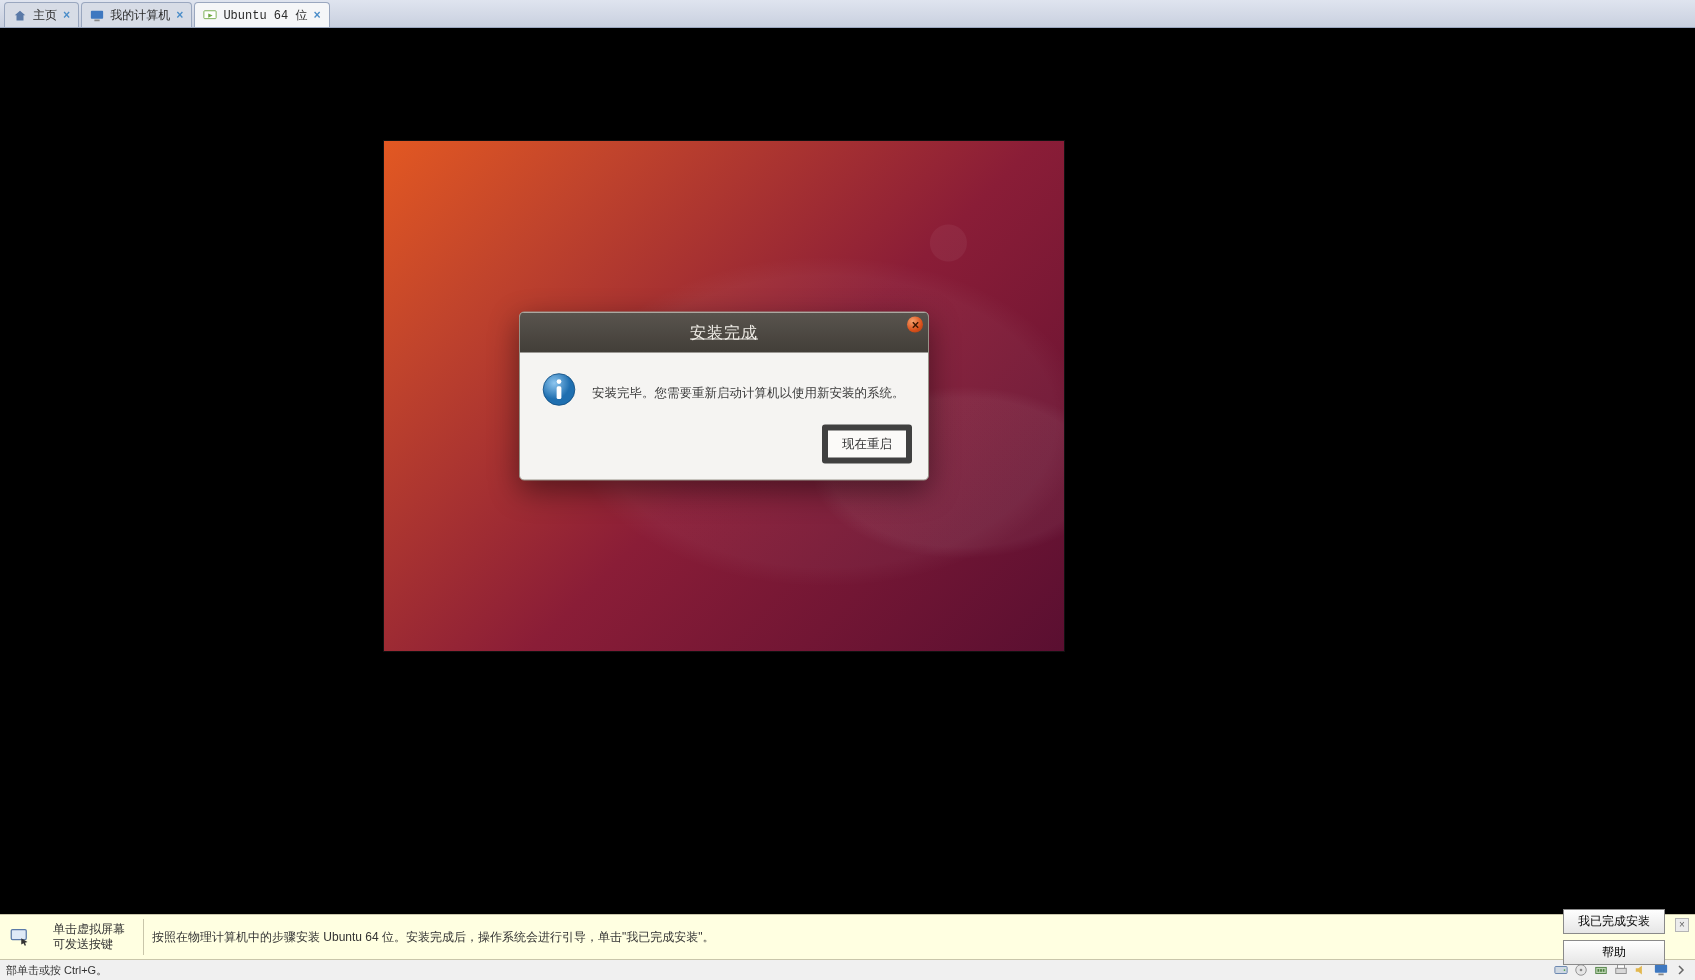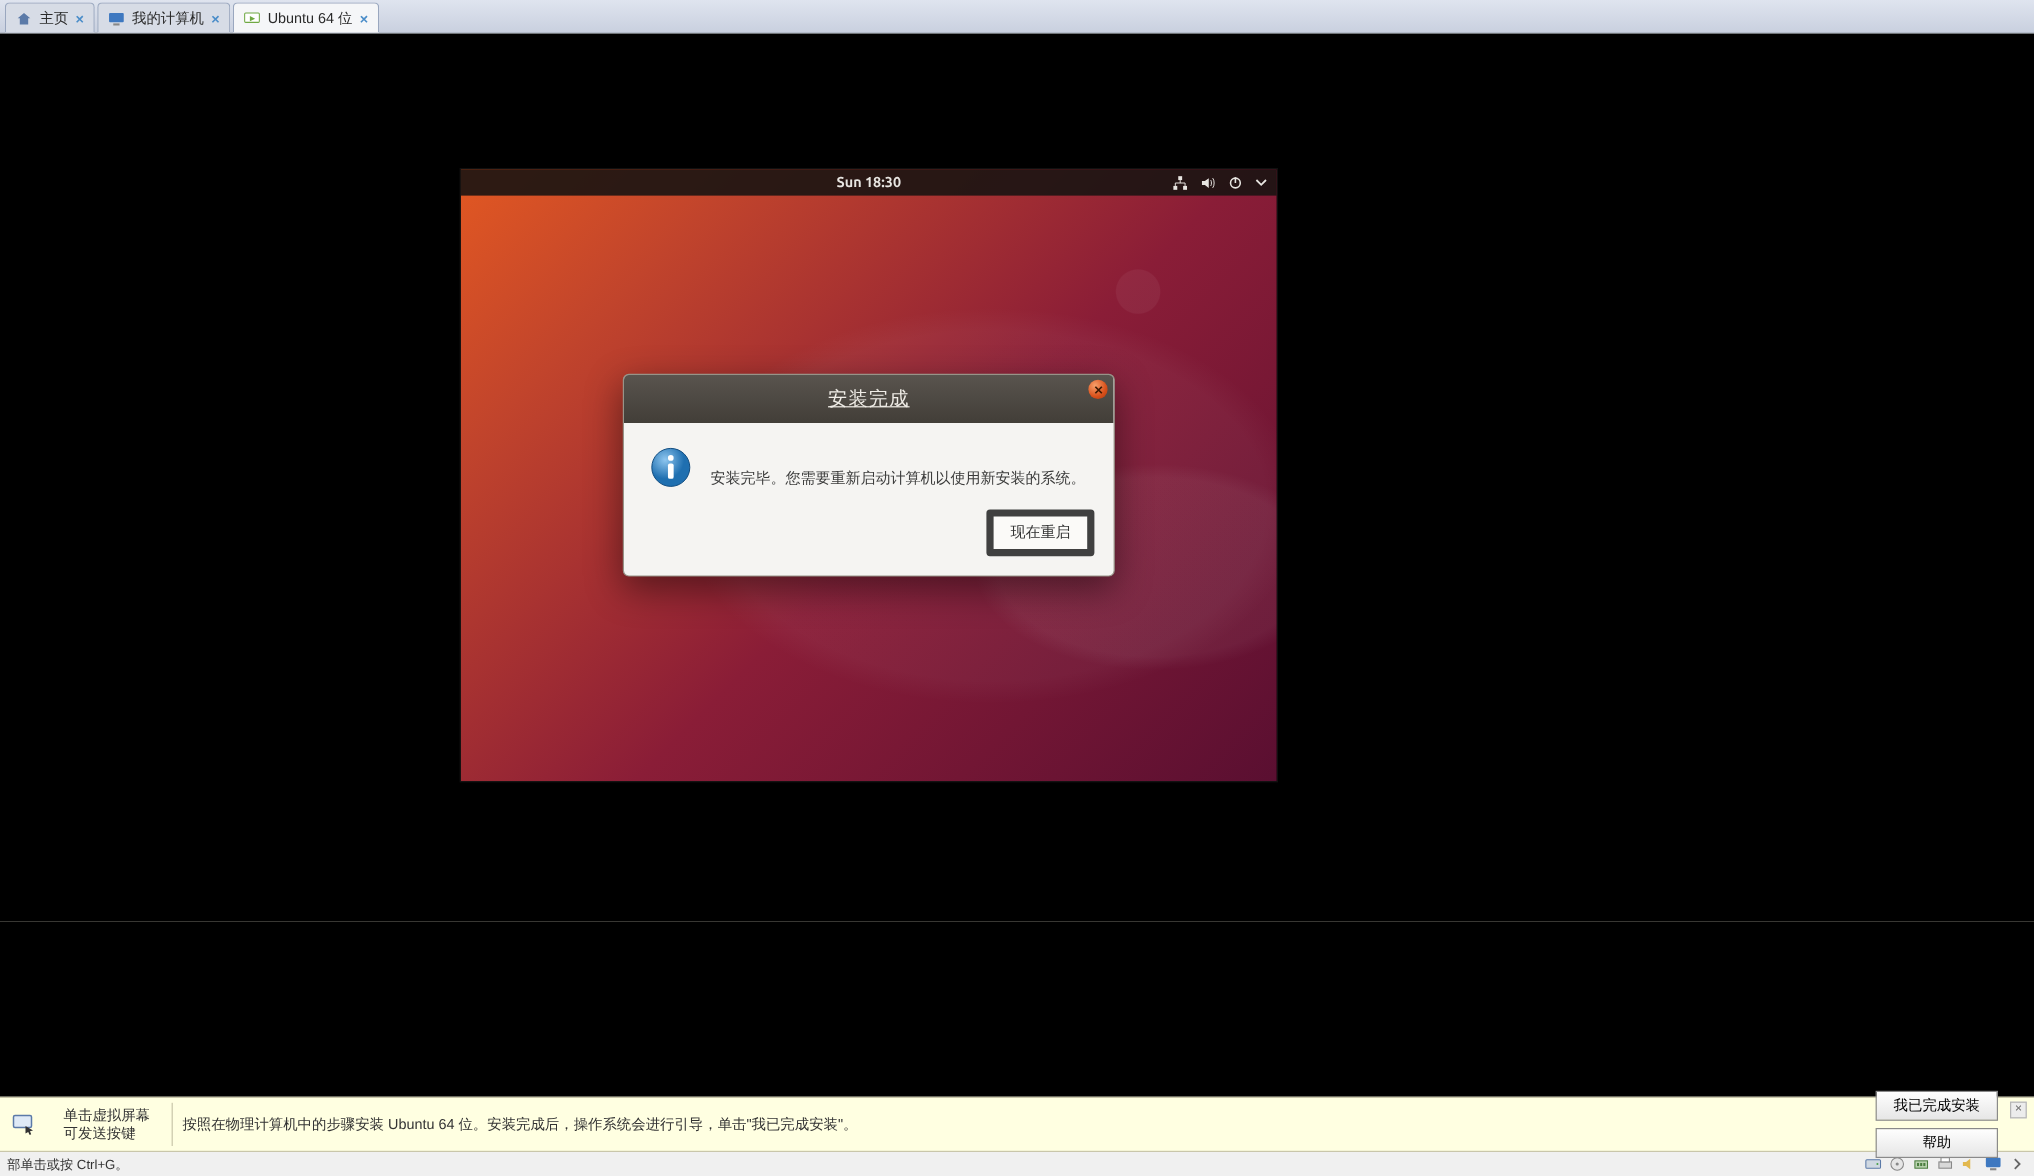--- a/index.html
+++ b/index.html
@@ -1,20 +1,20 @@
 <!DOCTYPE html>
 <html><head>
 <meta charset="utf-8">
 <style>
   * { box-sizing: border-box; margin: 0; padding: 0; }
   html, body { width: 1695px; height: 980px; font-family: "Microsoft YaHei", "PingFang SC", Arial, sans-serif; background:#ece9d8; overflow:hidden; }
 
   
   .tabbar { height: 28px; background: linear-gradient(#dfe4ef,#c9d0df); display:flex; align-items:flex-end; padding:0 4px; font-size:12px; border-bottom:1px solid #9aa7bf; }
-  .tab { display:flex; align-items:center; gap:6px; padding:4px 8px 3px 8px; background:#d7dce6; border:1px solid #9aa7bf; border-bottom:none; border-radius:4px 4px 0 0; margin-right:2px; color:#2a2a2a; }
+  .tab { display:flex; align-items:center; gap:6px; padding:4px 8px 3px 8px; background:#d7dce6; border:1px solid #9aa7bf; border-bottom:none; border-radius:4px 4px 0 0; margin-right:2px; color:#2a2a2a;font-family:Liberation Mono, monospace; }
   .tab.active { background:#f5f6f8; }
   .tab .close { color:#4a8dc9; font-weight:bold; cursor:pointer; }
   .tab-ico { width:14px; height:14px; }
 
   
   .vm-area { position:relative; width:100%; height: 740px; background:#000; }
 
   
   .ubuntu { position:absolute; left:384px; top:113px; width:680px; height:510px; overflow:hidden; box-shadow:0 0 0 1px #101010; }
   .ubuntu .wallpaper { position:absolute; inset:0;
@@ -26,21 +26,21 @@
   }
   .topbar { position:absolute; top:0; left:0; right:0; height:22px; background:rgba(25,20,18,0.9); color:#e8e5e1; display:flex; align-items:center; justify-content:center; font: bold 12px Ubuntu, Arial, sans-serif; }
   .topbar .sys { position:absolute; right:8px; display:flex; gap:10px; align-items:center; }
   .sys svg { fill:#e8e5e1; }
 
   
   .dialog { position:absolute; left:50%; top:50%; transform:translate(-50%,-50%); width:410px; background:#f5f4f2; border:1px solid #979388; box-shadow:0 10px 30px rgba(0,0,0,.45); border-radius:5px; overflow:hidden; }
   .dlg-titlebar { height:40px; background:linear-gradient(#59544e,#423e38); color:#f0ede7; font-size:16px; display:flex; align-items:center; justify-content:center; position:relative; letter-spacing:1px;text-decoration:underline; }
   .dlg-close { position:absolute; right:5px; top:4px; width:16px; height:16px; border-radius:50%; background:radial-gradient(circle at 35% 30%, #f7a06b, #d9501a 60%, #a63a12); display:flex;align-items:center;justify-content:center; cursor:pointer;}
   .dlg-close svg { width:9px; height:9px; }
-  .dlg-body { padding:18px 20px 8px 20px; display:flex; gap:14px; align-items:flex-end; }
+  .dlg-body { padding:18px 20px 8px 20px; display:flex; gap:14px; align-items:center; }
   .info-icon { width:38px; height:38px; flex:0 0 38px; }
   .dlg-msg { color:#3b3b3b; font-size:12.5px; line-height:1.5; padding-top:6px;}
   .dlg-actions { display:flex; justify-content:flex-end; padding:8px 16px 16px 0; }
   .btn { padding:5px 14px; font-size:12.5px; background:#fbfaf8; border:6px solid #404040; border-radius:3px; color:#333; cursor:pointer; }
 
   
   .hintbar { position:relative; height:46px; background:#ffffe1; border-top:1px solid #c9c6aa; border-bottom:1px solid #c9c6aa; display:flex; align-items:center; font-size:12px; color:#333; }
   .hintbar .hint-left { display:flex; align-items:center; gap:23px; padding:0 10px; }
   .hint-divider { width:1px; height:36px; background:#c9c6aa; margin:0 8px; }
   .hintbar .hint-text-a { line-height:1.25; }
@@ -82,42 +82,20 @@
       </svg>
     <span>Ubuntu 64 位</span>
     <span class="close">×</span>
   </div>
 </div>
 
 <div class="vm-area">
   <div class="ubuntu">
     <div class="wallpaper"></div>
 
-    <div class="topbar">
-      <span>Sun 18:30</span>
-      <div class="sys">
-        <svg width="13" height="13" viewBox="0 0 16 16">
-            <rect x="6" y="1" width="4" height="4"></rect>
-            <rect x="1" y="11" width="4" height="4"></rect>
-            <rect x="11" y="11" width="4" height="4"></rect>
-            <path d="M8 5v3M3 11V8h10v3" stroke="#e8e5e1" fill="none"></path>
-          </svg>
-        <svg width="13" height="13" viewBox="0 0 16 16">
-            <path d="M2 6h3l4-3v10l-4-3H2z"></path>
-            <path d="M11 5c1 1 1 5 0 6M13 3c2 2 2 8 0 10" stroke="#e8e5e1" fill="none"></path>
-          </svg>
-        <svg width="13" height="13" viewBox="0 0 16 16">
-            <circle cx="8" cy="8" r="5" fill="none" stroke="#e8e5e1" stroke-width="1.6"></circle>
-            <line x1="8" y1="2" x2="8" y2="8" stroke="#e8e5e1" stroke-width="1.6"></line>
-          </svg>
-        <svg width="10" height="10" viewBox="0 0 10 10">
-            <path d="M1 3l4 4 4-4" stroke="#e8e5e1" fill="none" stroke-width="1.5"></path>
-          </svg>
-      </div>
-    </div>
 
     <div class="dialog">
       <div class="dlg-titlebar">
         <span>安装完成</span>
         <div class="dlg-close">
           <svg viewBox="0 0 10 10">
               <path d="M2 2l6 6M8 2l-6 6" stroke="#3a1702" stroke-width="1.6"></path>
             </svg>
         </div>
       </div>

